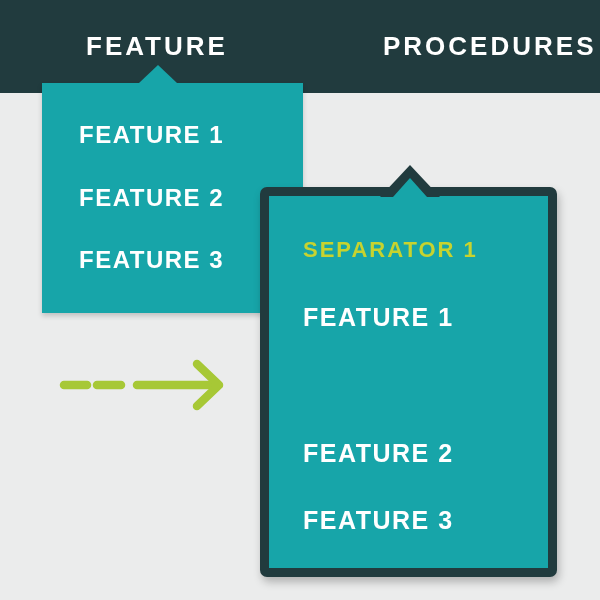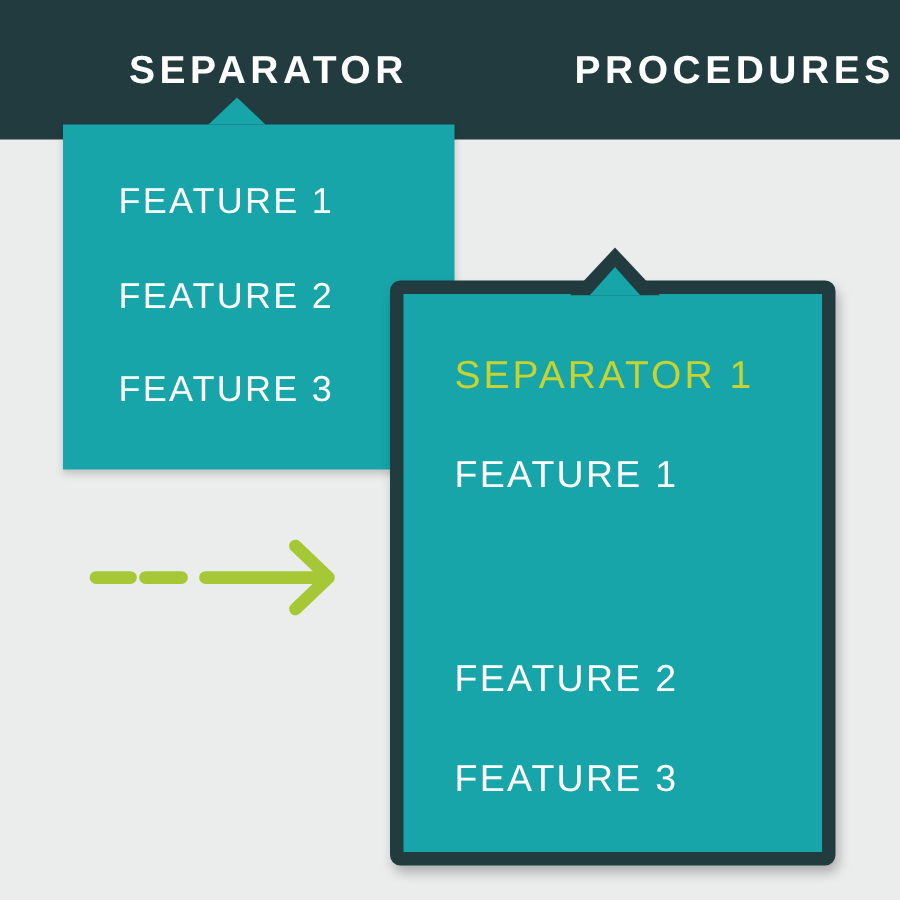--- a/index.html
+++ b/index.html
@@ -42,21 +42,21 @@
   .dropdown-simple .notch {
     position: absolute; left: 97px; top: -18px;
     width: 0; height: 0;
     border-left: 19px solid transparent;
     border-right: 19px solid transparent;
     border-bottom: 18px solid #17a5a9;
   }
   .menu-item {
     position: absolute; left: 37px;
     transform: translateY(-50%);
-    color: #ffffff; font-weight: normal;
+    color: #ffffff; font-weight: bold;
     font-size: 24px; letter-spacing: 1.5px;
     white-space: nowrap;
     cursor: default;
   }
   .dropdown-simple .mi-1 { top: 52px; }
   .dropdown-simple .mi-2 { top: 115px; }
   .dropdown-simple .mi-3 { top: 177px; }
 
   
   .arrow-wrap {
@@ -74,36 +74,36 @@
     border-radius: 7px;
     box-shadow: 2px 5px 8px rgba(0,0,0,0.25);
     z-index: 3;
   }
   .dropdown-sep .notch-svg {
     position: absolute; left: 109px; top: -33px;
     width: 64px; height: 34px;
   }
   .dropdown-sep .menu-item { left: 34px; font-size: 25px; }
   .dropdown-sep .menu-item.separator {
-    color: #c7d32f; font-size: 26px; letter-spacing: 2px;
+    color: #c7d32f; font-size: 22px; letter-spacing: 2px;
   }
   .dropdown-sep .mi-1 { top: 54px; }
   .dropdown-sep .mi-2 { top: 121px; }
   .dropdown-sep .mi-3 { top: 189px; }
   .dropdown-sep .mi-4 { top: 257px; }
   .dropdown-sep .mi-5 { top: 324px; }
 </style>
 </head>
 <body>
 
 <div class="canvas">
 
   <div class="menubar">
     <div class="menubar-item features">
-      <span>SEPARATOR</span>
+      <span>FEATURE</span>
     </div>
     <div class="menubar-item procedures">
       <span>PROCEDURES</span>
     </div>
   </div>
 
   <div class="dropdown-simple">
     <div class="notch"></div>
     <div class="menu-item mi-1">FEATURE 1</div>
     <div class="menu-item mi-2">FEATURE 2</div>

